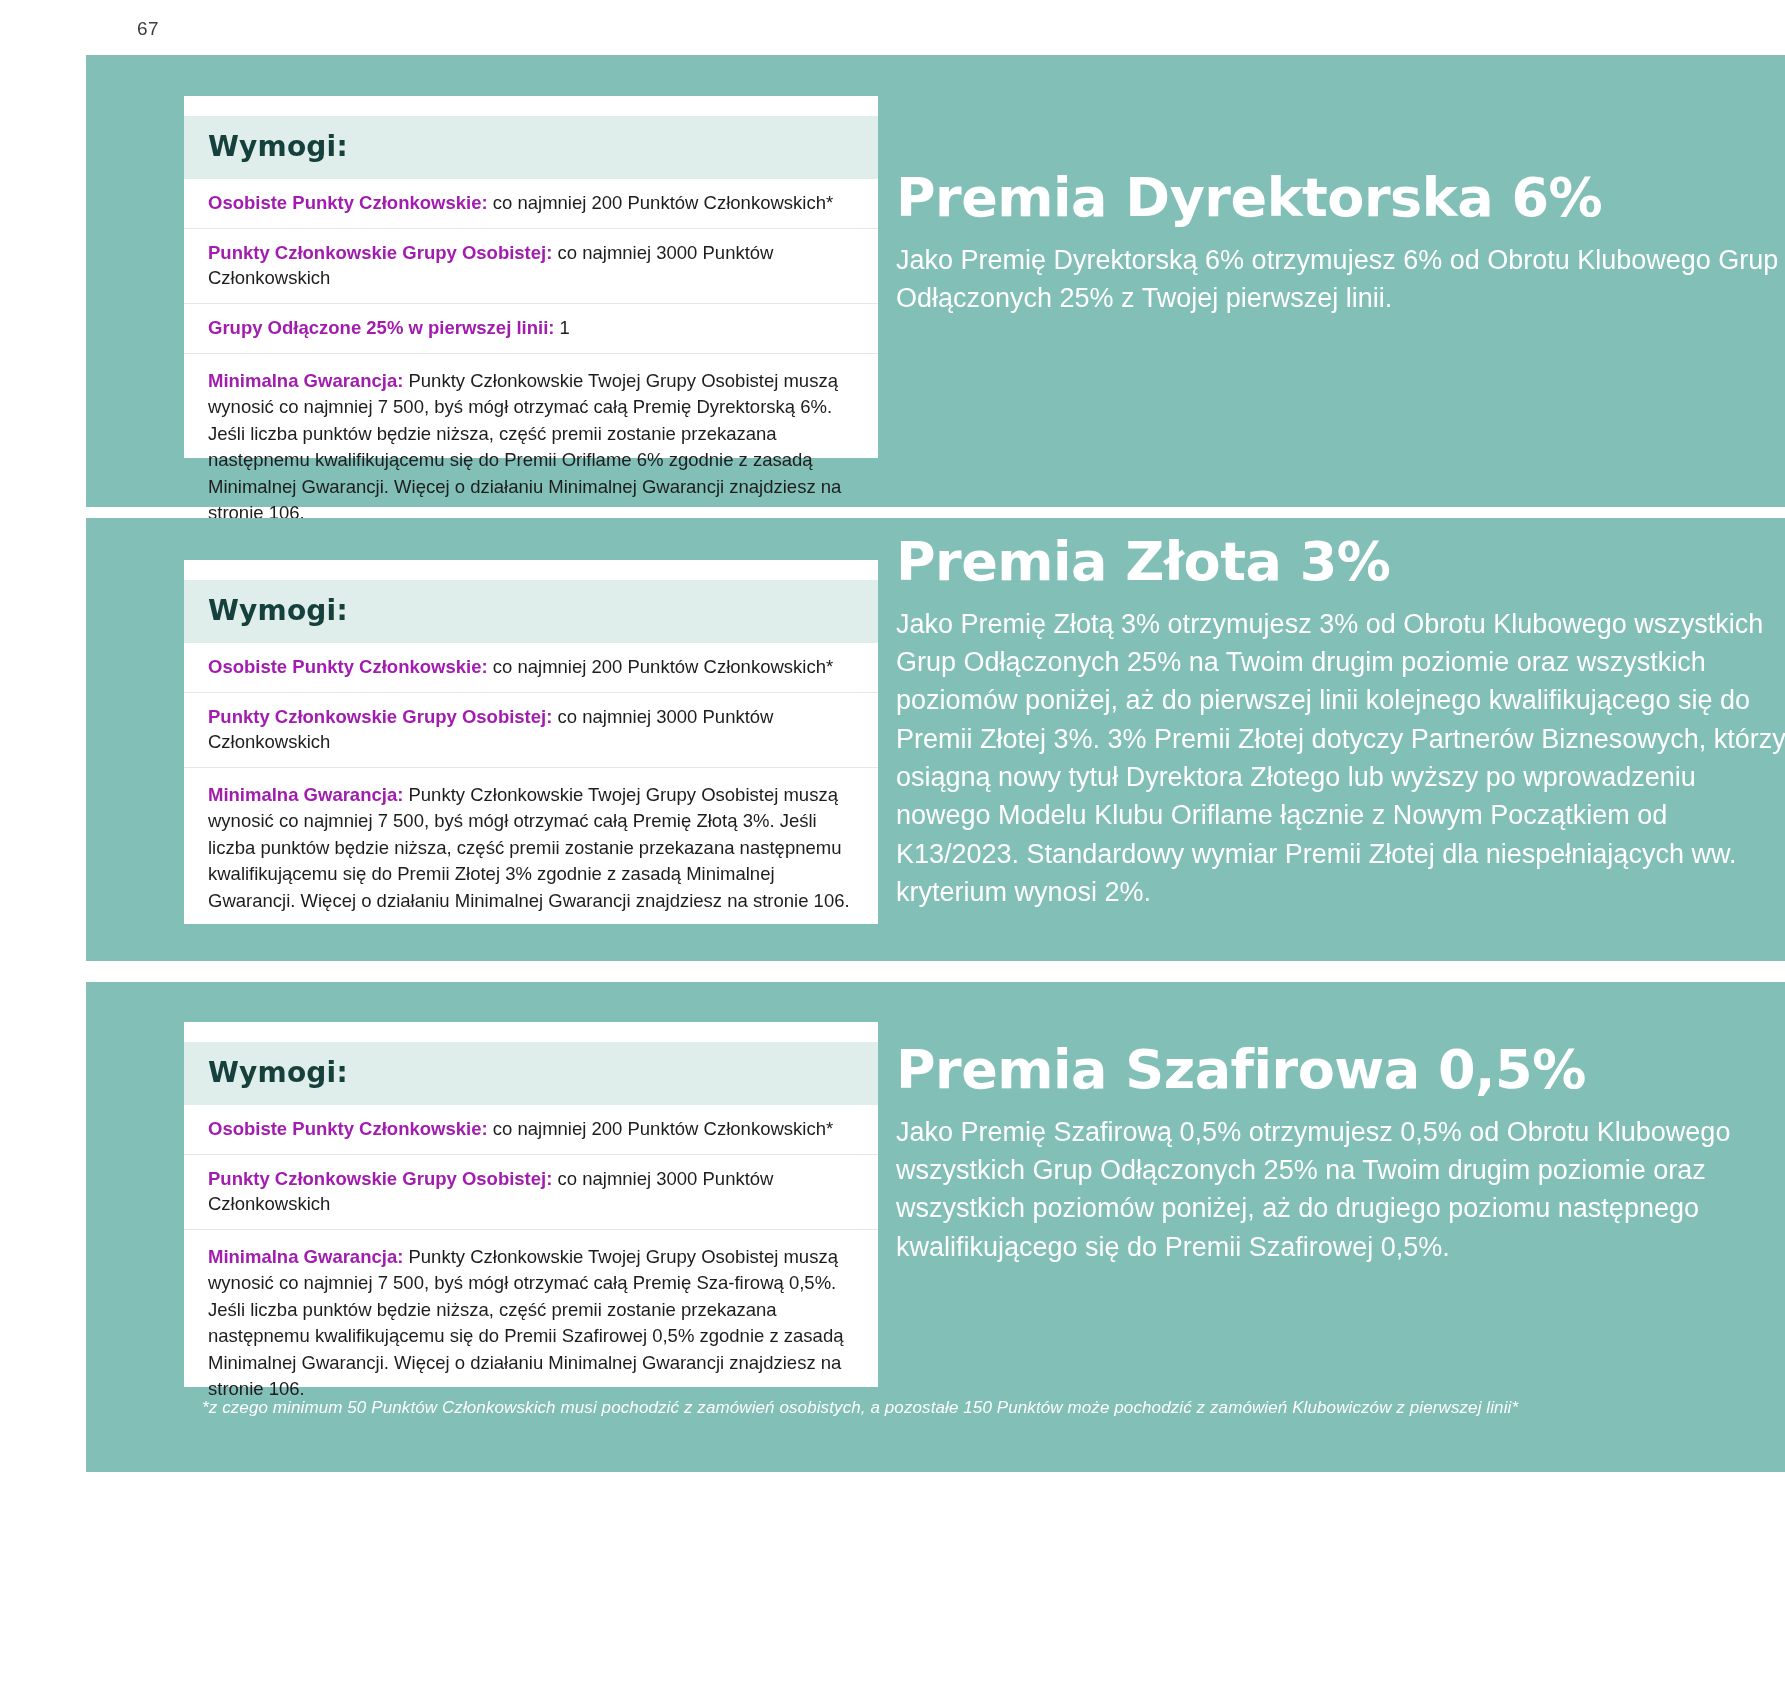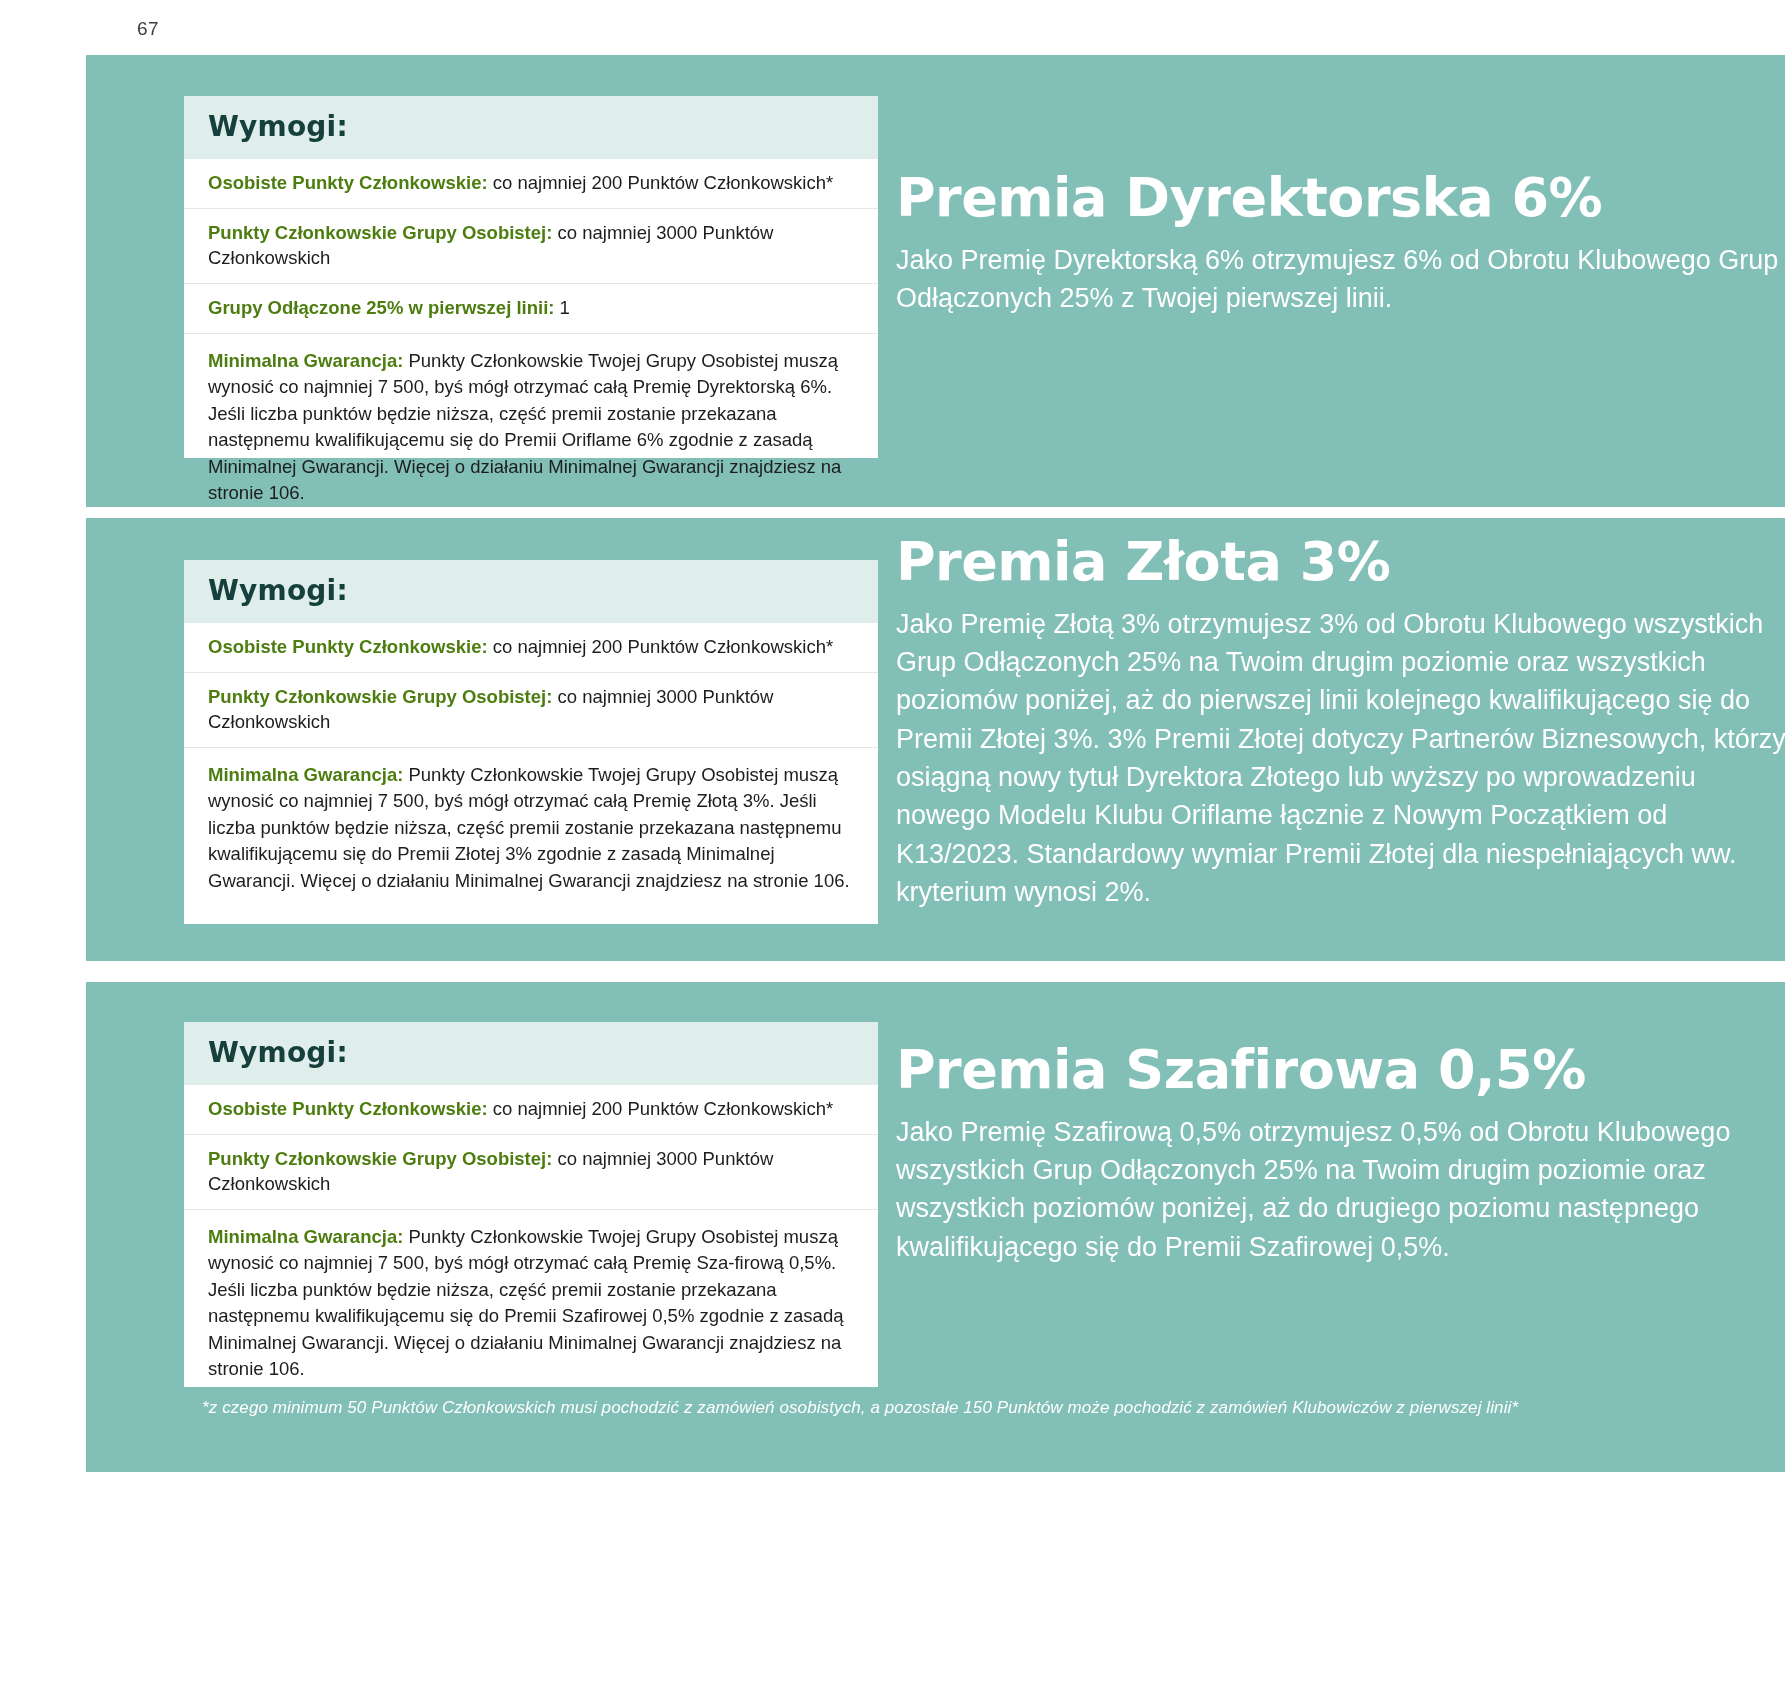--- a/index.html
+++ b/index.html
@@ -41,41 +41,42 @@
     box-sizing: border-box;
   }
   .card-1 { left: 184px; top: 96px;  width: 694px; height: 362px; }
   .card-2 { left: 184px; top: 560px; width: 694px; height: 364px; }
   .card-3 { left: 184px; top: 1022px; width: 694px; height: 365px; }
 
   .req-head {
     background: #dfeeeb;
     padding: 14px 24px 16px 24px;
     box-sizing: border-box;
+    margin-top: 20px;
   }
   .req-head-title {
     font-family: "DejaVu Sans", sans-serif;
     font-weight: bold;
     font-size: 28px;
     color: #16403c;
     letter-spacing: .2px;
   }
 
   .req-row {
     padding: 12px 24px 12px 24px;
     border-bottom: 1px solid #e6e6e6;
     box-sizing: border-box;
     font-size: 18.5px;
     color: #1d1d1d;
     line-height: 1.35;
   }
   .req-row:last-child { border-bottom: none; }
   .req-row b {
     font-weight: bold;
-    color: #4d7c0f;
+    color: #a21caf;
   }
   .req-row.note {
     padding-top: 14px;
     line-height: 1.43;
     border-bottom: none;
   }
 
   
   .bonus-block {
     position: absolute;

